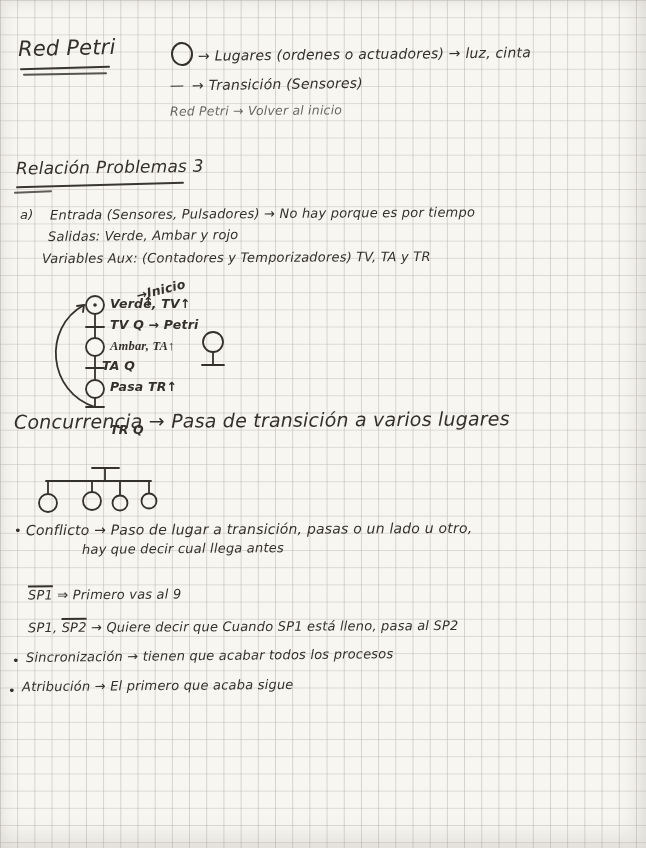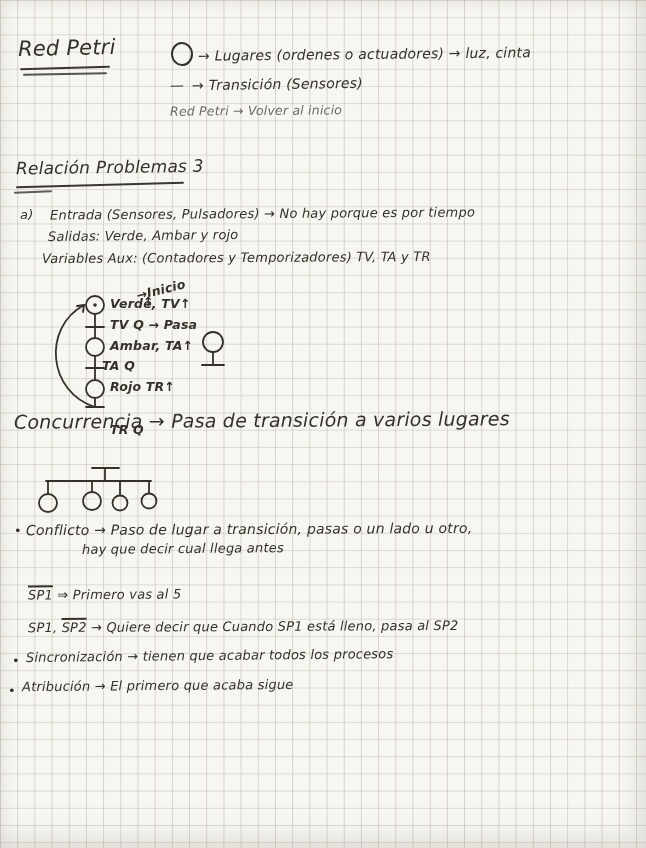--- a/index.html
+++ b/index.html
@@ -79,24 +79,24 @@
     <line class="ink" x1="46" y1="88" x2="64" y2="88"></line>
     <circle class="ink-fill" cx="55" cy="109" r="9"></circle>
     <line class="ink" x1="46" y1="127" x2="64" y2="127"></line>
     <circle class="ink" cx="173" cy="62" r="10"></circle>
     <line class="ink" x1="173" y1="72" x2="173" y2="85"></line>
     <line class="ink" x1="162" y1="85" x2="184" y2="85"></line>
   </svg>
   <div class="hw dlabel" style="left:136px;top:283px;transform:rotate(-14deg);">→Inicio</div>
   <div class="hw dlabel" style="left:143px;top:295px;">↑</div>
   <div class="hw dlabel" style="left:110px;top:297px;">Verde, TV↑</div>
-  <div class="hw dlabel" style="left:110px;top:318px;">TV Q → Pasa</div>
-  <div class="hw dlabel" style="left:110px;top:339px;">Ambar, TA↑</div>
+  <div class="hw dlabel" style="left:110px;top:318px;">TV Q → Petri</div>
+  <div class="hw dlabel" style="left:110px;top:339px;font-family:Liberation Serif, serif;">Ambar, TA↑</div>
   <div class="hw dlabel" style="left:102px;top:359px;">TA Q</div>
-  <div class="hw dlabel" style="left:110px;top:380px;">Rojo TR↑</div>
+  <div class="hw dlabel" style="left:110px;top:380px;">Pasa TR↑</div>
   <div class="hw dlabel" style="left:110px;top:423px;">TR Q</div>
 
   <div class="hw big" style="left:14px;top:410px;">Concurrencia → Pasa de transición a varios lugares</div>
 
   <svg style="left:35px;top:458px;" width="130" height="62" viewBox="0 0 130 62">
     <line class="ink" x1="57" y1="10" x2="84" y2="10"></line>
     <line class="ink" x1="70" y1="10" x2="70" y2="23"></line>
     <line class="ink" x1="11" y1="23" x2="116" y2="23"></line>
     <line class="ink" x1="13" y1="23" x2="13" y2="36"></line>
     <line class="ink" x1="57" y1="23" x2="57" y2="34"></line>
@@ -105,21 +105,21 @@
     <circle class="ink" cx="13" cy="45" r="9"></circle>
     <circle class="ink" cx="57" cy="43" r="9"></circle>
     <circle class="ink" cx="85" cy="45" r="7.5"></circle>
     <circle class="ink" cx="114" cy="43" r="7.5"></circle>
   </svg>
 
   <div class="hw bullet" style="left:14px;top:524px;">•</div>
   <div class="hw body14" style="left:26px;top:521px;transform:rotate(-0.3deg);">Conflicto → Paso de lugar a transición, pasas o un lado u otro,</div>
   <div class="hw body13" style="left:82px;top:542px;transform:rotate(-0.5deg);">hay que decir cual llega antes</div>
 
-  <div class="hw body13" style="left:28px;top:588px;transform:rotate(-0.4deg);"><span class="ol">SP1</span><span> ⇒ Primero vas al 5</span></div>
+  <div class="hw body13" style="left:28px;top:588px;transform:rotate(-0.4deg);"><span class="ol">SP1</span><span> ⇒ Primero vas al 9</span></div>
 
   <div class="hw body13" style="left:28px;top:620px;transform:rotate(-0.3deg);"><span>SP1, </span><span class="ol">SP2</span><span> → Quiere decir que Cuando SP1 está lleno, pasa al SP2</span></div>
 
   <div class="hw bullet" style="left:12px;top:654px;">•</div>
   <div class="hw body13" style="left:26px;top:649px;transform:rotate(-0.6deg);">Sincronización → tienen que acabar todos los procesos</div>
 
   <div class="hw bullet" style="left:8px;top:684px;">•</div>
   <div class="hw body13" style="left:22px;top:679px;transform:rotate(-0.5deg);">Atribución → El primero que acaba sigue</div>
 
 </div>

